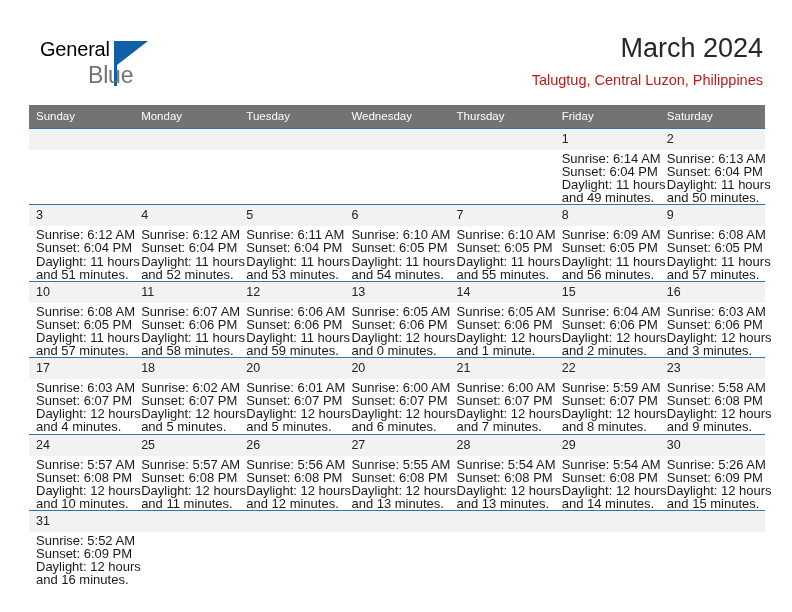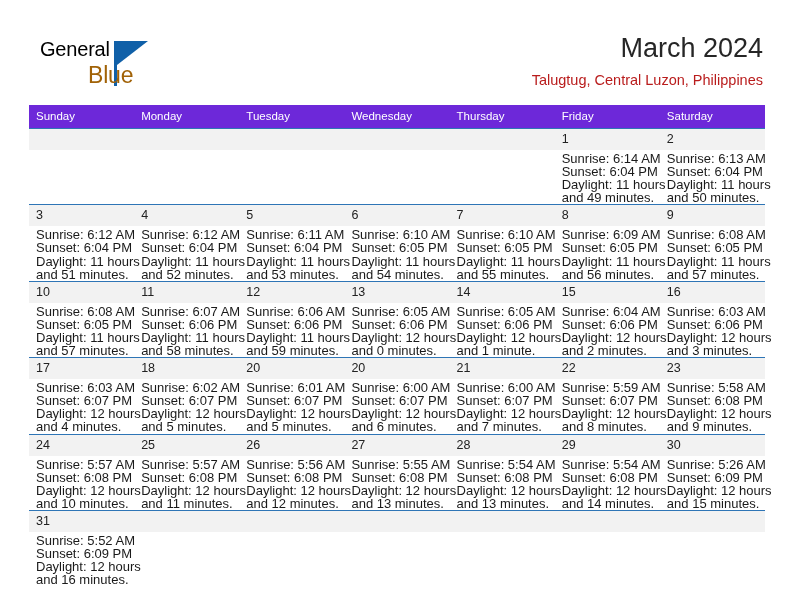--- a/index.html
+++ b/index.html
@@ -44,21 +44,21 @@
     letter-spacing: -0.2px;
     color: #000000;
     font-family: "Liberation Sans", sans-serif;
   }
   .logo-blue {
     position: absolute;
     left: 48px;
     top: 24px;
     font-size: 23px;
     letter-spacing: -0.2px;
-    color: #a16207;
+    color: #737373;
     font-family: "Liberation Sans", sans-serif;
   }
   .logo-tri {
     position: absolute;
     left: 77px;
     top: 3px;
     width: 0;
     height: 0;
     border-left: 31px solid #1060a8;
     border-bottom: 24px solid transparent;
@@ -95,21 +95,21 @@
   
   .cal {
     position: absolute;
     left: 29px;
     top: 105px;
     width: 736px;
     border-collapse: collapse;
     table-layout: fixed;
   }
   .cal th {
-    background: #6d28d9;
+    background: #737373;
     color: #ffffff;
     font-size: 11.5px;
     font-weight: normal;
     text-align: left;
     padding: 5px 0 5px 7px;
     height: 13px;
     line-height: 13px;
   }
   .cal td {
     vertical-align: top;

